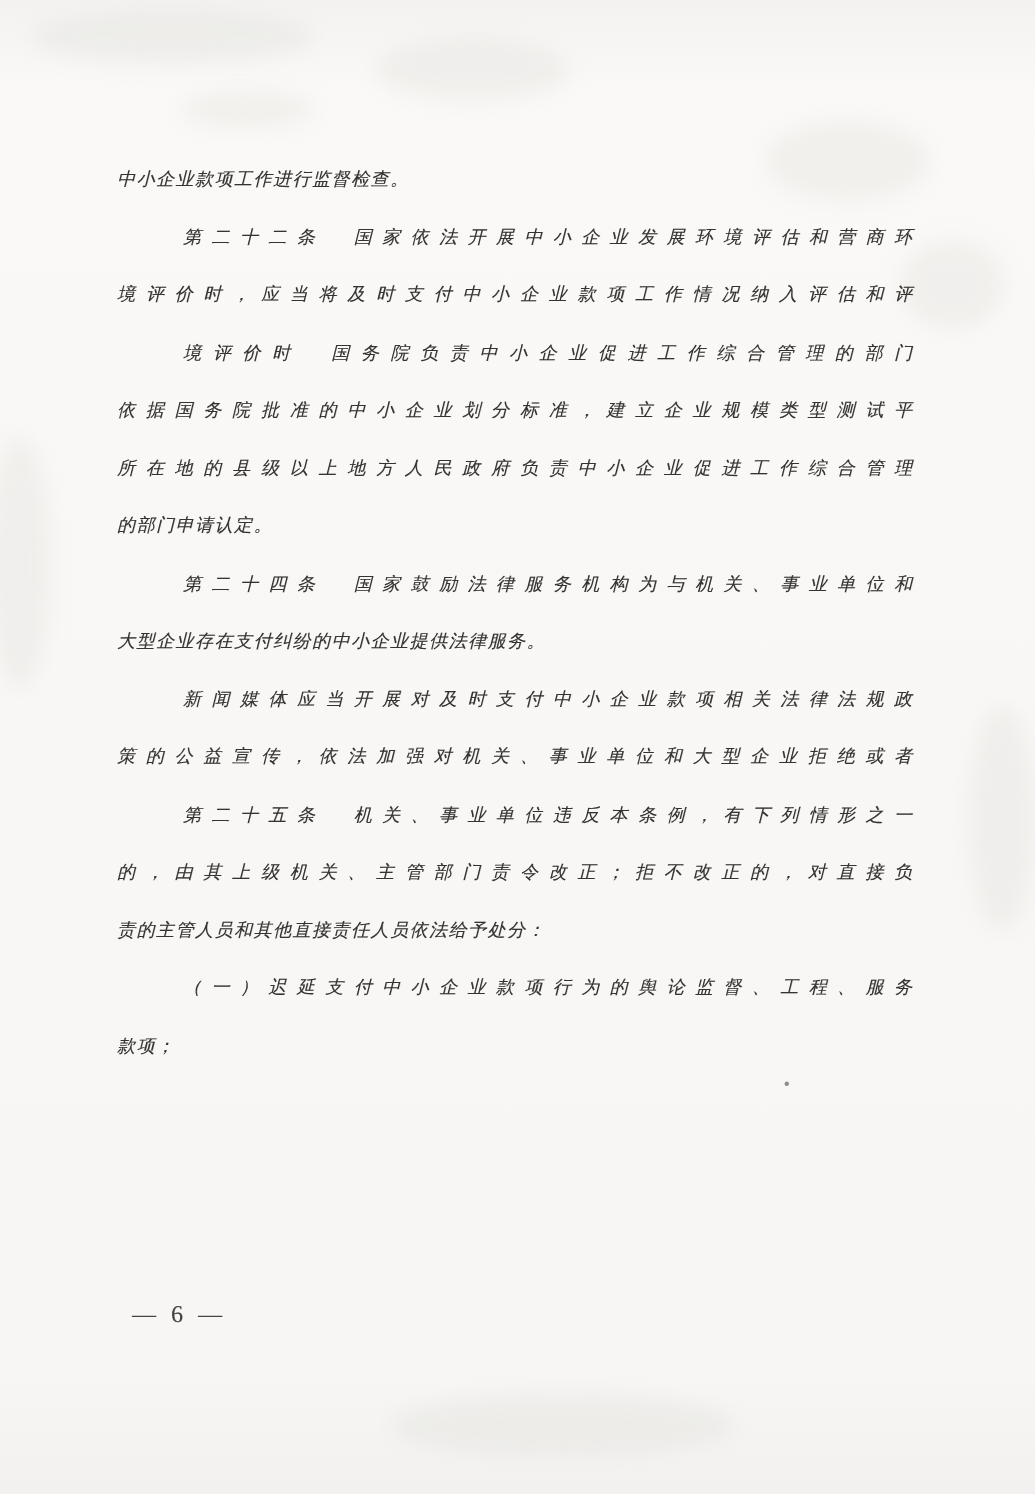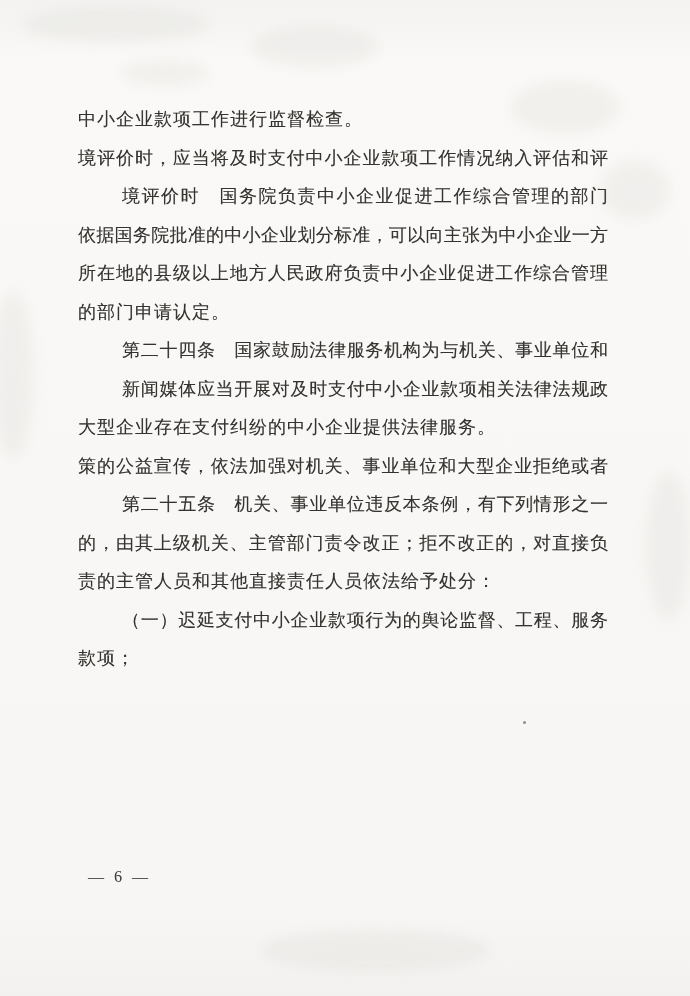--- a/index.html
+++ b/index.html
@@ -43,25 +43,26 @@
   }
   .doc-body {
     position: absolute;
     left: 78px;
     top: 100px;
     width: 530px;
   }
   .line {
     height: 38.5px;
     line-height: 38.5px;
-    font-size: 18px;
+    font-size: 12px;
     letter-spacing: 1px;
     color: #35332f;
     white-space: nowrap;
     text-shadow: 0.3px 0.3px 0.3px rgba(53, 51, 47, 0.35);
+    font-style: italic;
   }
   .line.full {
     white-space: normal;
     letter-spacing: 0;
     text-align: justify;
     text-align-last: justify;
     text-justify: inter-character;
   }
   .line.indent {
     text-indent: 44px;
@@ -87,28 +88,29 @@
   <div class="blob b3"></div>
   <div class="blob b4"></div>
   <div class="blob b5"></div>
   <div class="blob b6"></div>
   <div class="blob b7"></div>
   <div class="blob b8"></div>
   <div class="speck"></div>
 
   <div class="doc-body" id="doc-body">
       <div class="line">中小企业款项工作进行监督检查。</div>
+      <div class="line full indent">第二十二条　国家依法开展中小企业发展环境评估和营商环</div>
       <div class="line full">境评价时，应当将及时支付中小企业款项工作情况纳入评估和评</div>
       <div class="line full indent">境评价时　国务院负责中小企业促进工作综合管理的部门</div>
-      <div class="line full">依据国务院批准的中小企业划分标准，可以向主张为中小企业一方</div>
+      <div class="line full">依据国务院批准的中小企业划分标准，建立企业规模类型测试平</div>
       <div class="line full">所在地的县级以上地方人民政府负责中小企业促进工作综合管理</div>
       <div class="line">的部门申请认定。</div>
       <div class="line full indent">第二十四条　国家鼓励法律服务机构为与机关、事业单位和</div>
+      <div class="line">大型企业存在支付纠纷的中小企业提供法律服务。</div>
       <div class="line full indent">新闻媒体应当开展对及时支付中小企业款项相关法律法规政</div>
-      <div class="line">大型企业存在支付纠纷的中小企业提供法律服务。</div>
       <div class="line full">策的公益宣传，依法加强对机关、事业单位和大型企业拒绝或者</div>
       <div class="line full indent">第二十五条　机关、事业单位违反本条例，有下列情形之一</div>
       <div class="line full">的，由其上级机关、主管部门责令改正；拒不改正的，对直接负</div>
       <div class="line">责的主管人员和其他直接责任人员依法给予处分：</div>
       <div class="line full indent">（一）迟延支付中小企业款项行为的舆论监督、工程、服务</div>
       <div class="line">款项；</div>
     </div>
 
   <div class="page-number">— 6 —</div>
 </div>

